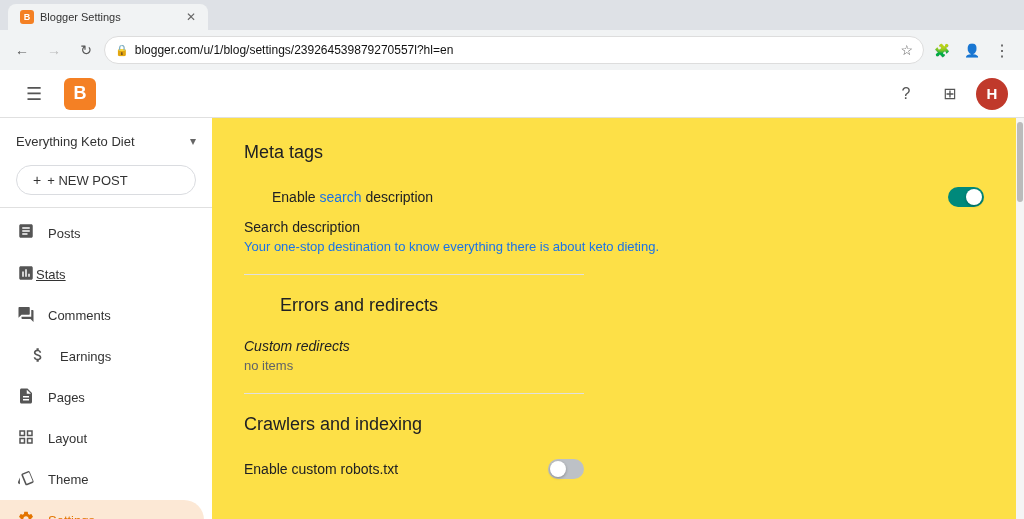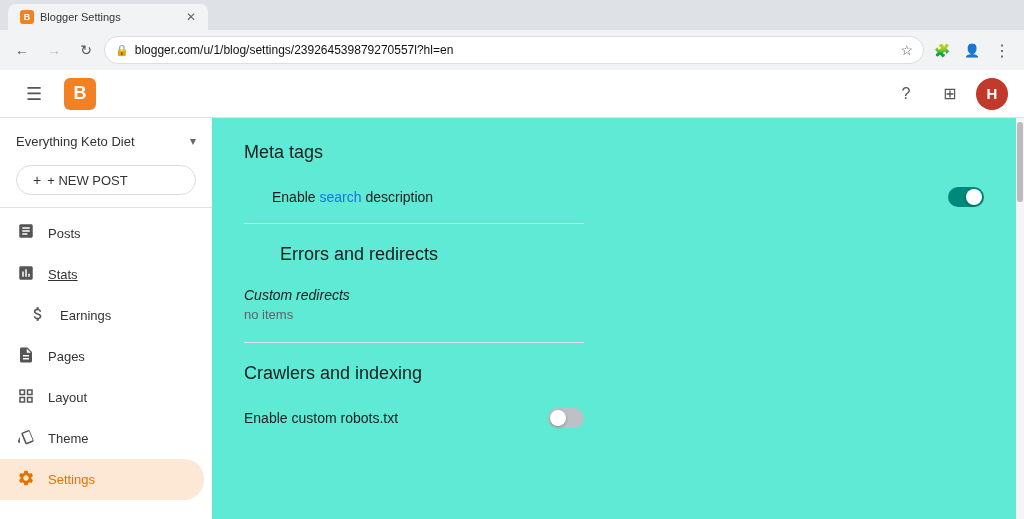--- a/index.html
+++ b/index.html
@@ -78,29 +78,37 @@
 
       <div style="display:flex;align-items:center;padding:10px 16px;cursor:pointer;gap:12px;color:#333;font-size:13px;border-radius:0 20px 20px 0;margin-right:8px;">
         <span style="color:#555;font-size:16px;width:20px;text-align:center;">
           <svg viewBox="0 0 24 24" width="18" height="18" fill="#555">
               <path d="M19 3H5c-1.1 0-2 .9-2 2v14c0 1.1.9 2 2 2h14c1.1 0 2-.9 2-2V5c0-1.1-.9-2-2-2zm-5 14H7v-2h7v2zm3-4H7v-2h10v2zm0-4H7V7h10v2z"></path>
             </svg>
         </span>
         <span>Posts</span>
       </div>
 
-      <div style="display:flex;align-items:center;padding:10px 16px;cursor:pointer;gap:12px;color:#333;font-size:13px;border-radius:0 20px 20px 0;margin-right:8px;text-decoration:underline;">
+      <div style="display:flex;align-items:center;padding:10px 16px;cursor:pointer;color:#333;font-size:13px;border-radius:0 20px 20px 0;margin-right:8px;text-decoration:underline;">
         <span style="color:#555;width:20px;text-align:center;">
           <svg viewBox="0 0 24 24" width="18" height="18" fill="#555">
               <path d="M19 3H5c-1.1 0-2 .9-2 2v14c0 1.1.9 2 2 2h14c1.1 0 2-.9 2-2V5c0-1.1-.9-2-2-2zM9 17H7v-7h2v7zm4 0h-2V7h2v10zm4 0h-2v-4h2v4z"></path>
             </svg>
         </span>
         <span>Stats</span>
       </div>
 
+      <div style="display:flex;align-items:center;padding:10px 16px;cursor:pointer;gap:12px;color:#333;font-size:13px;border-radius:0 20px 20px 0;margin-right:8px;">
+        <span style="color:#555;width:20px;text-align:center;">
+          <svg viewBox="0 0 24 24" width="18" height="18" fill="#555">
+              <path d="M21 6.5h-2v9H6v2c0 .55.45 1 1 1h11l4 4v-15c0-.55-.45-1-1-1zm-4 6V3.5c0-.55-.45-1-1-1H3c-.55 0-1 .45-1 1V17l4-4h10c.55 0 1-.45 1-1z"></path>
+            </svg>
+        </span>
+        <span>Comments</span>
+      </div>
 
       <div style="display:flex;align-items:center;padding:10px 28px;cursor:pointer;gap:12px;color:#333;font-size:13px;border-radius:0 20px 20px 0;margin-right:8px;">
         <span style="color:#555;width:20px;text-align:center;">
           <svg viewBox="0 0 24 24" width="18" height="18" fill="#555">
               <path d="M11.8 10.9c-2.27-.59-3-1.2-3-2.15 0-1.09 1.01-1.85 2.7-1.85 1.78 0 2.44.85 2.5 2.1h2.21c-.07-1.72-1.12-3.3-3.21-3.81V3h-3v2.16c-1.94.42-3.5 1.68-3.5 3.61 0 2.31 1.91 3.46 4.7 4.13 2.5.6 3 1.48 3 2.41 0 .69-.49 1.79-2.7 1.79-2.06 0-2.87-.92-2.98-2.1h-2.2c.12 2.19 1.76 3.42 3.68 3.83V21h3v-2.15c1.95-.37 3.5-1.5 3.5-3.55 0-2.84-2.43-3.81-4.7-4.4z"></path>
             </svg>
         </span>
         <span>Earnings</span>
       </div>
 
@@ -135,36 +143,40 @@
         <span style="color:#e37400;width:20px;text-align:center;">
           <svg viewBox="0 0 24 24" width="18" height="18" fill="#e37400">
               <path d="M19.14,12.94c0.04-0.3,0.06-0.61,0.06-0.94c0-0.32-0.02-0.64-0.07-0.94l2.03-1.58c0.18-0.14,0.23-0.41,0.12-0.61 l-1.92-3.32c-0.12-0.22-0.37-0.29-0.59-0.22l-2.39,0.96c-0.5-0.38-1.03-0.7-1.62-0.94L14.4,2.81c-0.04-0.24-0.24-0.41-0.48-0.41 h-3.84c-0.24,0-0.43,0.17-0.47,0.41L9.25,5.35C8.66,5.59,8.12,5.92,7.63,6.29L5.24,5.33c-0.22-0.08-0.47,0-0.59,0.22L2.74,8.87 C2.62,9.08,2.66,9.34,2.86,9.48l2.03,1.58C4.84,11.36,4.8,11.69,4.8,12s0.02,0.64,0.07,0.94l-2.03,1.58 c-0.18,0.14-0.23,0.41-0.12,0.61l1.92,3.32c0.12,0.22,0.37,0.29,0.59,0.22l2.39-0.96c0.5,0.38,1.03,0.7,1.62,0.94l0.36,2.54 c0.05,0.24,0.24,0.41,0.48,0.41h3.84c0.24,0,0.44-0.17,0.47-0.41l0.36-2.54c0.59-0.24,1.13-0.56,1.62-0.94l2.39,0.96 c0.22,0.08,0.47,0,0.59-0.22l1.92-3.32c0.12-0.22,0.07-0.47-0.12-0.61L19.14,12.94z M12,15.6c-1.98,0-3.6-1.62-3.6-3.6 s1.62-3.6,3.6-3.6s3.6,1.62,3.6,3.6S13.98,15.6,12,15.6z"></path>
             </svg>
         </span>
         <span>Settings</span>
       </div>
 
     </div>
 
-    <div style="flex:1;overflow-y:auto;overflow-x:hidden;padding:24px 32px;background:#5eead4;">
+    <div style="flex:1;overflow-y:auto;overflow-x:hidden;padding:24px 32px;background:#fde047;">
 
       <div style="margin-bottom:0;">
         <h2 style="font-size:18px;font-weight:400;color:#202124;margin-bottom:16px;">Meta tags</h2>
 
         <div style="display:flex;align-items:center;justify-content:space-between;padding:8px 0;">
           <div style="font-size:14px;color:#202124;margin-left:28px;">
             Enable <span style="color:#1a73e8;text-decoration:none;">search</span> description
           </div>
           <div style="position:relative;width:36px;height:20px;flex-shrink:0;cursor:pointer;">
             <div style="position:absolute;top:0;left:0;right:0;bottom:0;border-radius:20px;background:#00897b;">
               <div style="position:absolute;width:16px;height:16px;border-radius:50%;background:white;top:2px;left:18px;box-shadow:0 1px 3px rgba(0,0,0,0.3);"></div>
             </div>
           </div>
         </div>
 
+        <div style="padding:4px 0 12px;">
+          <div style="font-size:14px;color:#202124;margin-bottom:4px;">Search description</div>
+          <div style="font-size:13px;color:#1a73e8;">Your one-stop destination to know everything there is about keto dieting.</div>
+        </div>
       </div>
 
       <div style="height:1px;background:#e0e0e0;margin:8px 0 20px;max-width:340px;"></div>
 
       <div style="margin-bottom:0;">
         <h2 style="font-size:18px;font-weight:400;color:#202124;margin-bottom:16px;margin-left:36px;">Errors and redirects</h2>
 
 
         <div style="padding:6px 0 12px;">
           <div style="font-size:14px;color:#202124;margin-bottom:4px;font-style:italic;">Custom redirects</div>

